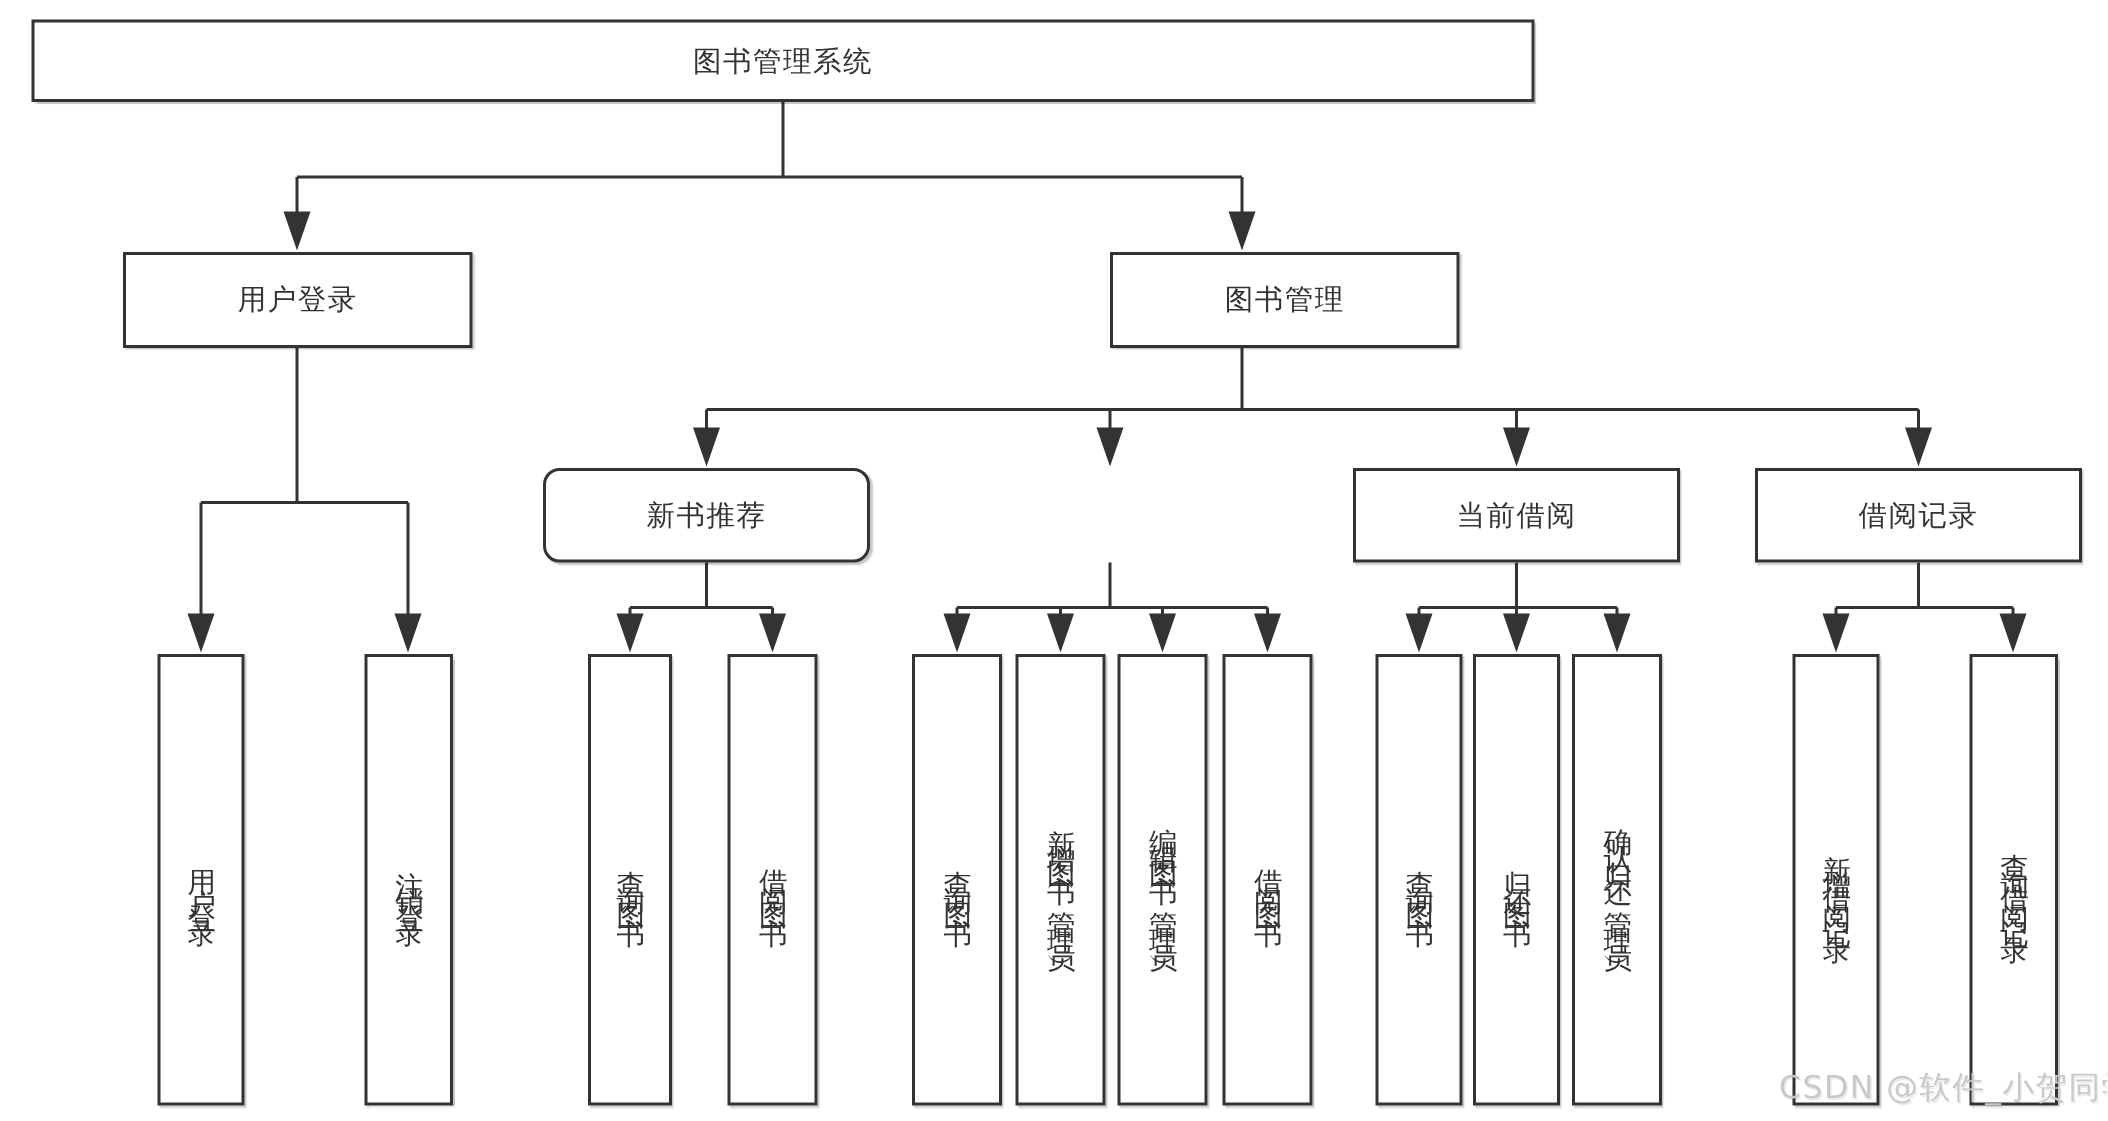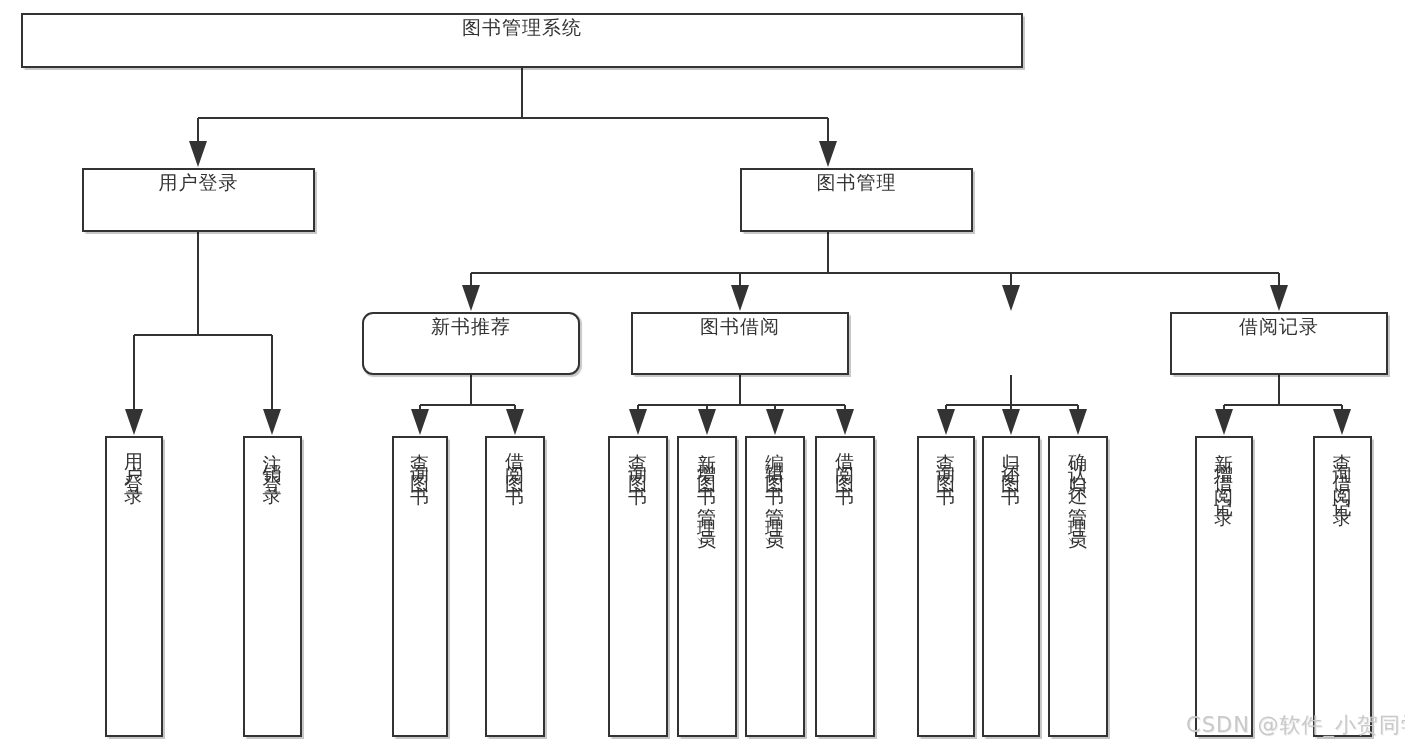--- a/index.html
+++ b/index.html
@@ -20,21 +20,21 @@
     left: 0;
     top: 0;
   }
   .box {
     position: absolute;
     box-sizing: border-box;
     border: 2px solid #333333;
     background: #ffffff;
     box-shadow: 1.5px 1.5px 1px rgba(0,0,0,0.22);
     display: flex;
-    align-items: flex-start;
+    align-items: center;
     justify-content: center;
   }
   .box .lbl {
     color: #333333;
     font-size: 19px;
     letter-spacing: 1px;
     white-space: nowrap;
   }
   .box.v .lbl {
     writing-mode: vertical-rl;
@@ -99,22 +99,22 @@
   <div class="box" style="left:82px; top:168px; width:233px; height:64px;">
     <span class="lbl">用户登录</span>
   </div>
   <div class="box" style="left:712px; top:168px; width:233px; height:64px;margin-left:28px;">
     <span class="lbl">图书管理</span>
   </div>
 
   <div class="box" style="left:362px; top:312px; width:218px; height:63px;border-radius:11px;">
     <span class="lbl">新书推荐</span>
   </div>
-  <div class="box" style="left:631px; top:312px; width:218px; height:63px;">
-    <span class="lbl">图书借阅</span>
+  <div class="box" style="left:902px; top:312px; width:218px; height:63px;">
+    <span class="lbl">当前借阅</span>
   </div>
   <div class="box" style="left:1170px; top:312px; width:218px; height:63px;">
     <span class="lbl">借阅记录</span>
   </div>
 
   <div class="box v" style="left:105px; top:436px; width:58px; height:301px;">
     <span class="lbl">用户登录</span>
   </div>
   <div class="box v" style="left:243px; top:436px; width:59px; height:301px;">
     <span class="lbl">注销登录</span>

